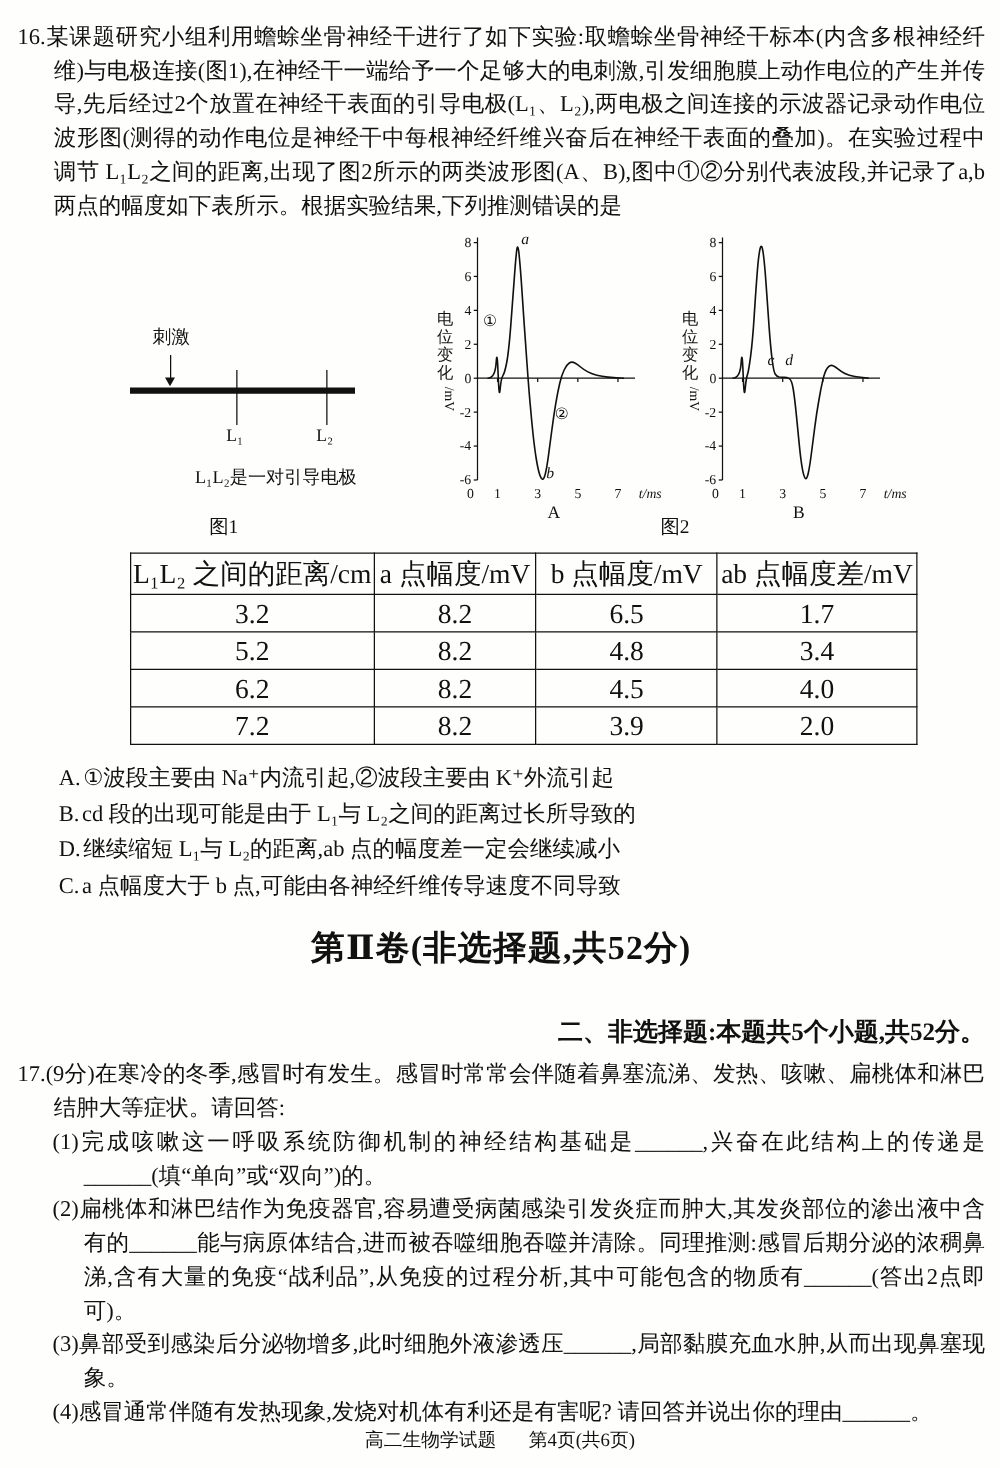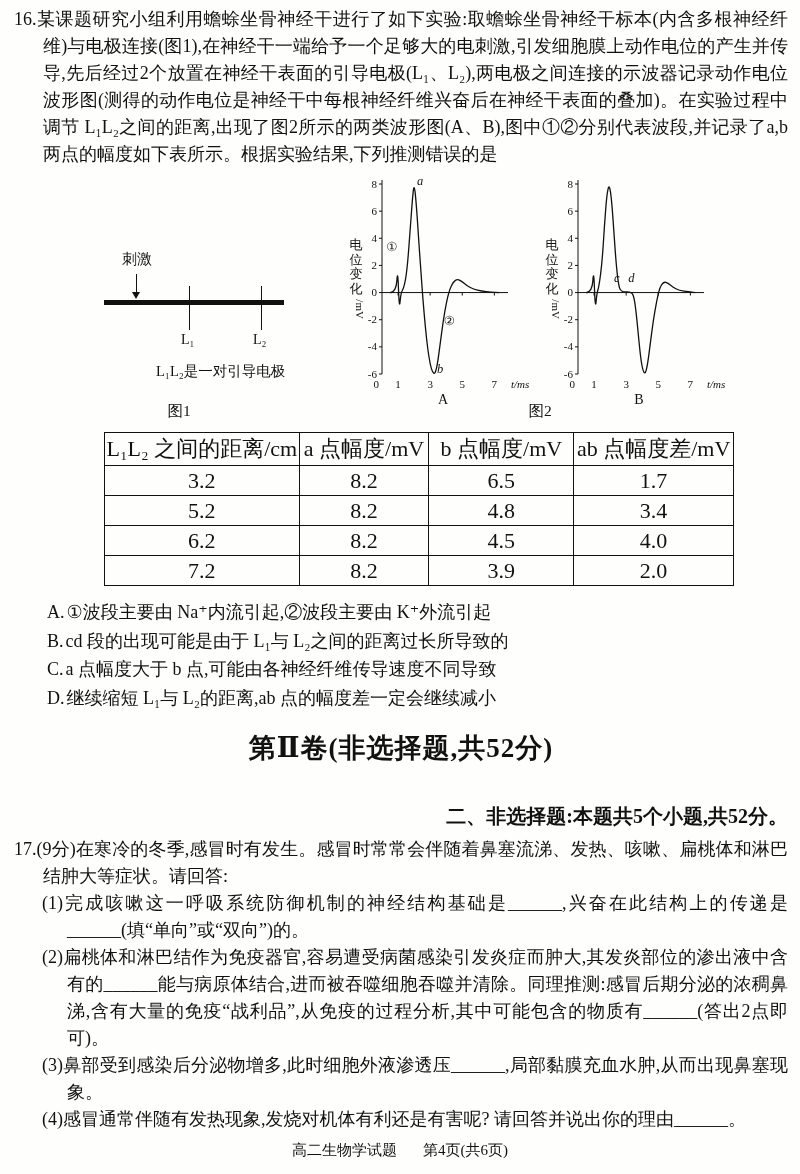--- a/index.html
+++ b/index.html
@@ -2,21 +2,21 @@
 <html><head>
 <meta charset="utf-8">
 <style>
   * { margin:0; padding:0; box-sizing:border-box; }
   html,body { width:800px; }
   body {
     height:1174px; background:#fefefc; color:#111;
     font-family:"Liberation Serif","DejaVu Serif",serif;
     overflow:hidden; display:flex; flex-direction:column;
   }
-  .page { padding:6px 12px 0 14px; }
+  .page { padding:16px 12px 0 14px; }
   .q-para { font-size:18px; line-height:27px; text-align:justify; padding-left:29px; text-indent:-29px; }
   .figures-row { display:flex; align-items:flex-start; margin-top:6px; }
   .fig1 { position:relative; width:290px; height:233px; margin-left:40px; flex:none; font-size:15px; }
   .fig1 .abs { position:absolute;text-align:center; }
   .stim-arrow-line { left:82px; top:100px; height:20px; border-left:1.5px solid #111; width:0; }
   .stim-arrow-head { left:78px; top:118px; width:0; height:0; border-left:4px solid transparent; border-right:4px solid transparent; border-top:7px solid #111; }
   .nerve-bar { left:50px; top:126px; width:180px; height:5px; background:#111; }
   .electrode { top:112px; height:44px; border-left:1px solid #111; width:0; }
   .e1 { left:135px; } .e2 { left:207px; }
   .l-label { top:158px; font-size:14px; }
@@ -179,22 +179,22 @@
           <td>8.2</td>
           <td>3.9</td>
           <td>2.0</td>
         </tr>
       </tbody>
     </table>
 
   <div class="options">
     <div class="option"><span class="opt-label">A.</span><span>①波段主要由 Na⁺内流引起,②波段主要由 K⁺外流引起</span></div>
     <div class="option"><span class="opt-label">B.</span><span>cd 段的出现可能是由于 L₁与 L₂之间的距离过长所导致的</span></div>
+    <div class="option"><span class="opt-label">D.</span><span>继续缩短 L₁与 L₂的距离,ab 点的幅度差一定会继续减小</span></div>
     <div class="option"><span class="opt-label">C.</span><span>a 点幅度大于 b 点,可能由各神经纤维传导速度不同导致</span></div>
-    <div class="option"><span class="opt-label">D.</span><span>继续缩短 L₁与 L₂的距离,ab 点的幅度差一定会继续减小</span></div>
   </div>
 
   <div class="sec-title">第Ⅱ卷(非选择题,共52分)</div>
 
   <div class="sec-intro">二、非选择题:本题共5个小题,共52分。</div>
 
   <div class="q17-block">
     <p class="q-para"><span>17.</span><span>(9分)在寒冷的冬季,感冒时有发生。感冒时常常会伴随着鼻塞流涕、发热、咳嗽、扁桃体和淋巴结肿大等症状。请回答:</span></p>
     <p class="sub-para">(1)完成咳嗽这一呼吸系统防御机制的神经结构基础是______,兴奋在此结构上的传递是______(填“单向”或“双向”)的。</p>
     <p class="sub-para">(2)扁桃体和淋巴结作为免疫器官,容易遭受病菌感染引发炎症而肿大,其发炎部位的渗出液中含有的______能与病原体结合,进而被吞噬细胞吞噬并清除。同理推测:感冒后期分泌的浓稠鼻涕,含有大量的免疫“战利品”,从免疫的过程分析,其中可能包含的物质有______(答出2点即可)。</p>

